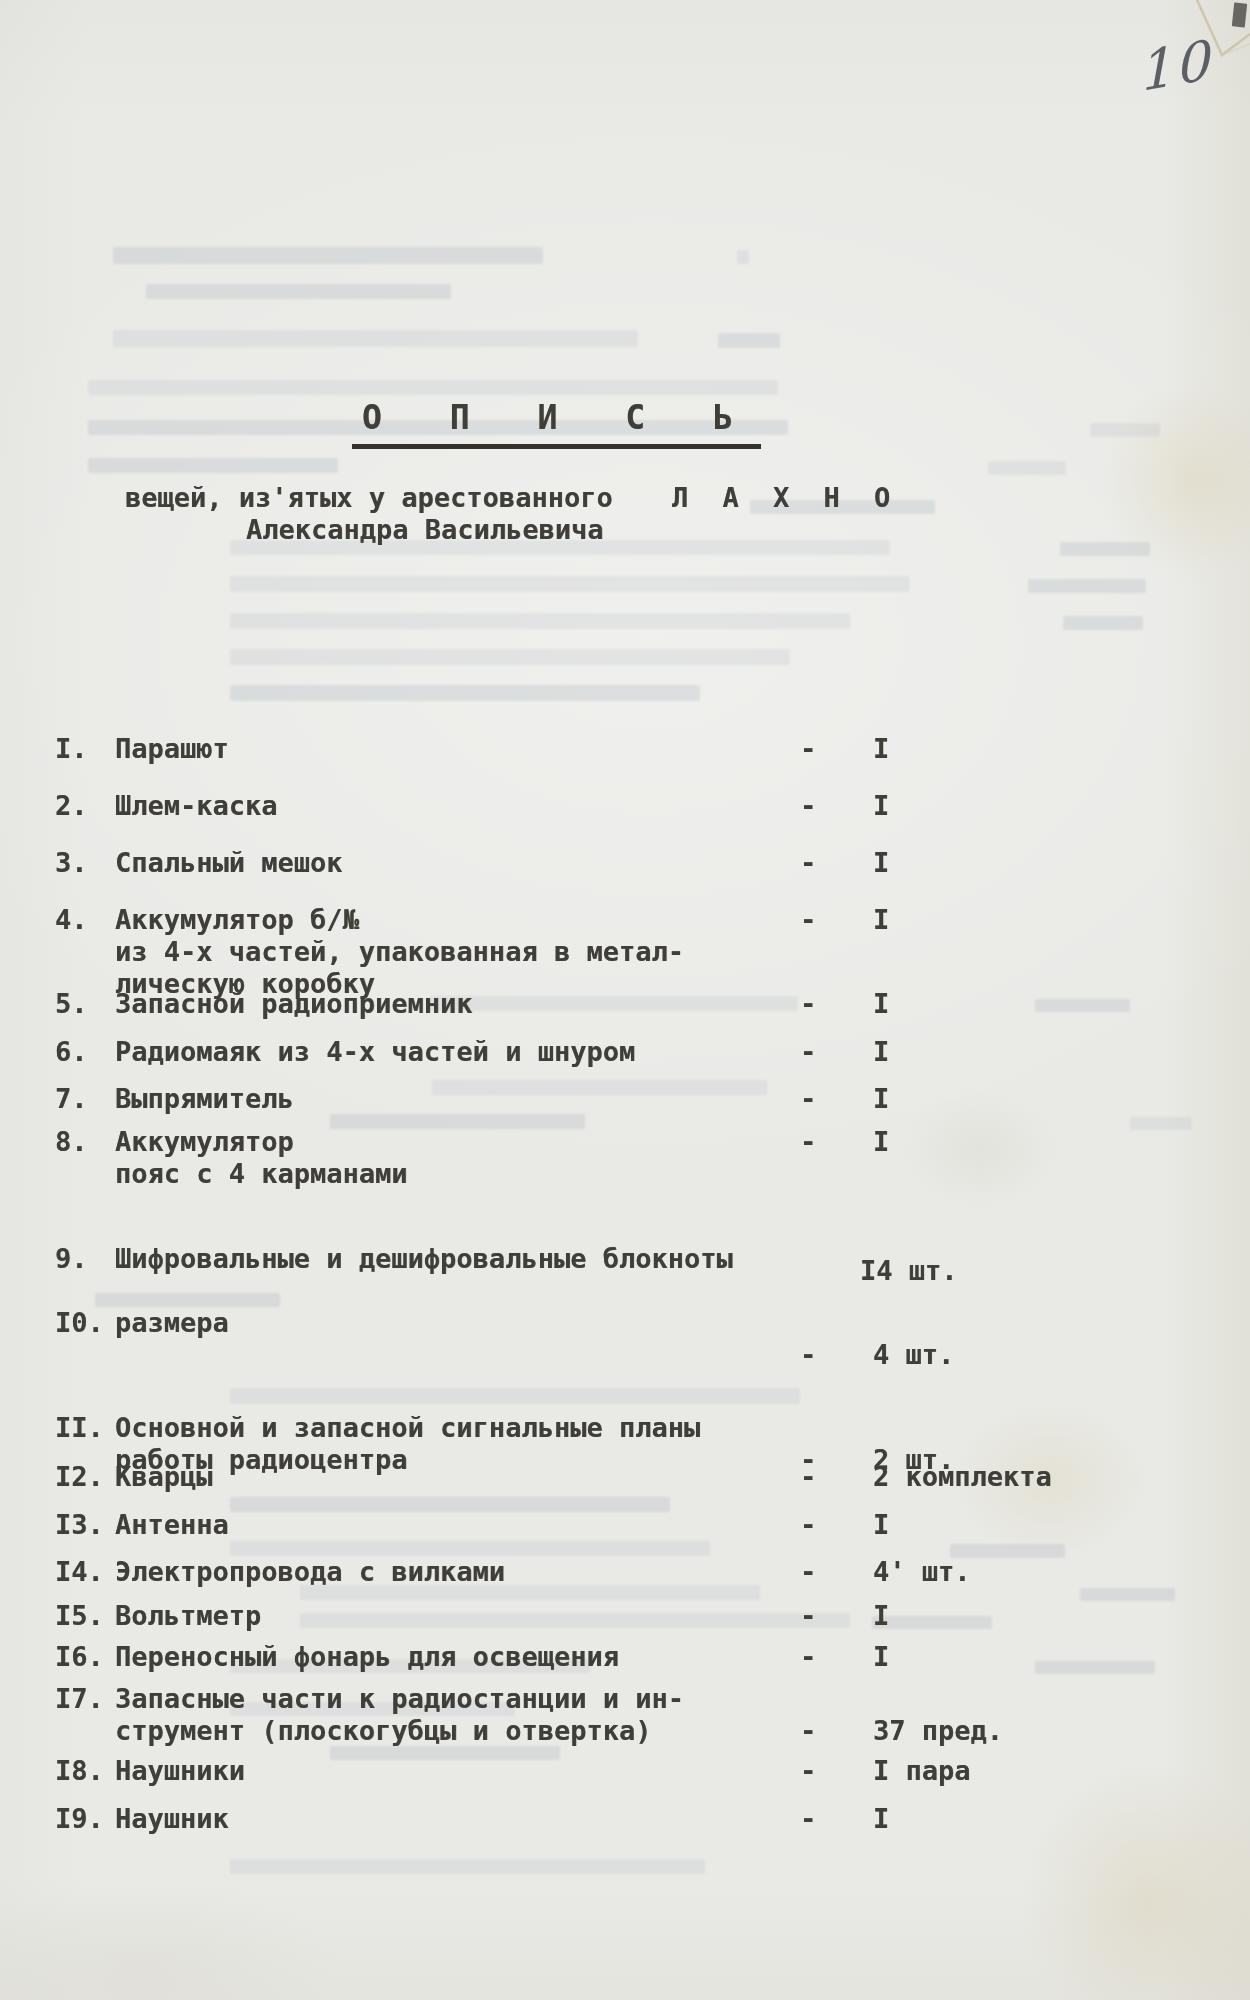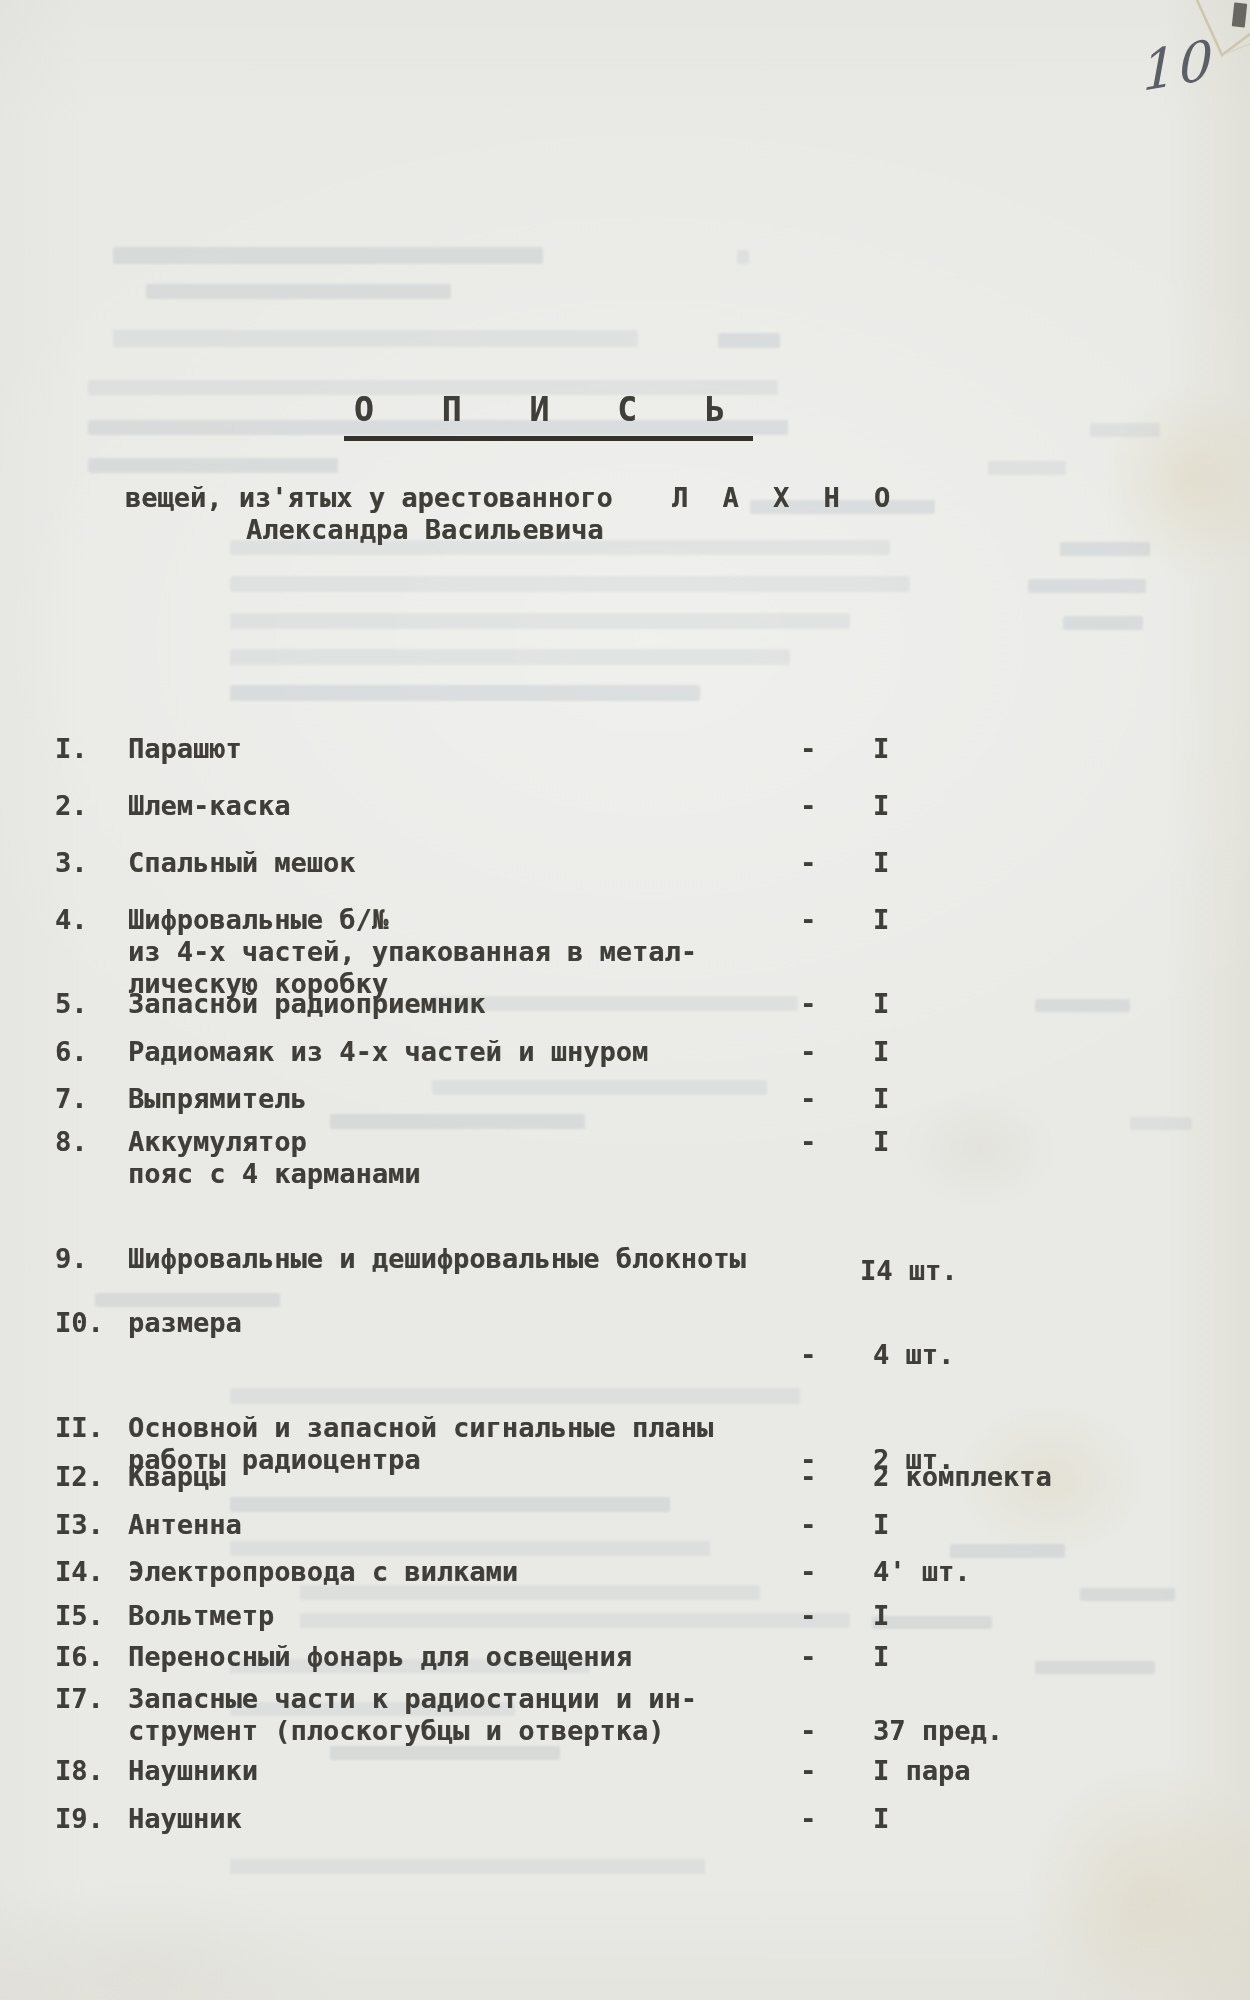--- a/index.html
+++ b/index.html
@@ -22,36 +22,36 @@
     color:#403e39;
     text-shadow:0.3px 0.3px 0.5px rgba(62,58,50,.55);
   }
   .title{
     position:absolute;left:336px;top:384px;
     font-size:33px;line-height:36px;
     letter-spacing:24px;
     padding:0 4px 8px 10px;
     border-bottom:5px solid #34322d;
     white-space:nowrap;
-    margin:8px;
+    margin:16px;
   }
   .sub1{
     position:absolute;left:125px;top:482px;
     font-size:27px;line-height:32px;white-space:nowrap;
   }
   .sub1 .surname{letter-spacing:9px;margin-left:43px;}
   .sub2{
     position:absolute;left:246px;top:514px;
     font-size:27px;line-height:32px;white-space:nowrap;
   }
   
   #rows{position:absolute;left:0;top:0;width:1250px;height:2000px;}
   .row{position:absolute;left:55px;width:1140px;font-size:27px;line-height:32px;}
   .row .num{position:absolute;left:0;top:0;width:58px;}
-  .row .body{position:absolute;left:73px;top:0;width:640px;}
+  .row .body{position:absolute;left:60px;top:0;width:640px;}
   .row .body div{white-space:nowrap;}
   .row .dash{position:absolute;left:745px;width:40px;}
   .row .qty{position:absolute;left:818px;white-space:nowrap;}
   .row .qty.nodash{left:805px;}
   
   .pagenum{
     position:absolute;left:1142px;top:34px;
     font-family:"DejaVu Serif", serif;
     font-style:italic;
     font-size:54px;
@@ -174,21 +174,21 @@
         <span class="num">3.</span>
         <div class="body">
           <div>Спальный мешок</div>
         </div>
         <span class="dash" style="top: 0px;">-</span>
         <span class="qty" style="top: 0px;">I</span>
       </div>
       <div class="row tw" style="top: 904px;">
         <span class="num">4.</span>
         <div class="body">
-          <div>Шифровальные б/№</div>
+          <div>Аккумулятор б/№</div>
           <div>из 4-х частей, упакованная в метал-</div>
           <div>лическую коробку</div>
         </div>
         <span class="dash" style="top: 0px;">-</span>
         <span class="qty" style="top: 0px;">I</span>
       </div>
       <div class="row tw" style="top: 988px;">
         <span class="num">5.</span>
         <div class="body">
           <div>Запасной радиоприемник</div>

